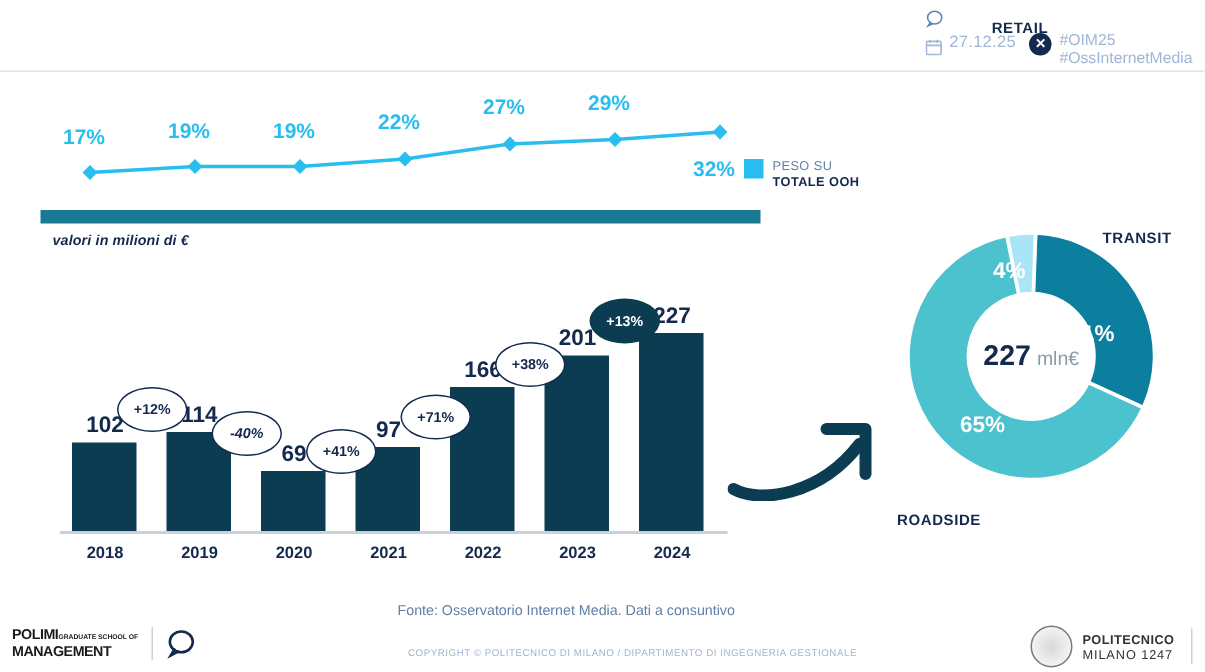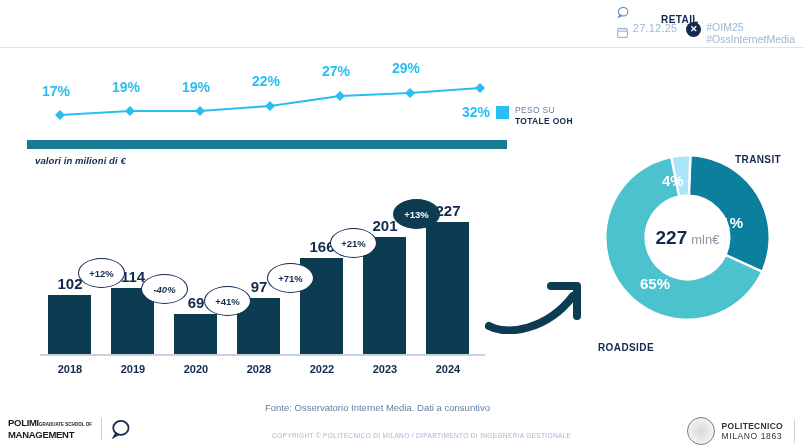--- a/index.html
+++ b/index.html
@@ -162,27 +162,27 @@
   <span class="bar-value" style="left:126px;top:124px;">69</span>
   <span class="bar-value" style="left:189px;top:108px;">97</span>
   <span class="bar-value" style="left:252px;top:68px;">166</span>
   <span class="bar-value" style="left:315px;top:47px;">201</span>
   <span class="bar-value" style="left:378px;top:32px;">227</span>
 
   <div class="bubble" style="left:38px; top:88px;">+12%</div>
   <div class="bubble" style="left:101px;top:104px;font-style:italic;">-40%</div>
   <div class="bubble" style="left:164px;top:116px;">+41%</div>
   <div class="bubble" style="left:227px;top:93px;">+71%</div>
-  <div class="bubble" style="left:290px;top:58px;">+21%</div>
+  <div class="bubble" style="left:290px;top:58px;">+38%</div>
   <div class="bubble filled" style="left:353px;top:29px;">+13%</div>
 
   <span class="bar-year" style="left:0px;">2018</span>
   <span class="bar-year" style="left:63px;">2019</span>
   <span class="bar-year" style="left:126px;">2020</span>
-  <span class="bar-year" style="left:189px;">2028</span>
+  <span class="bar-year" style="left:189px;">2021</span>
   <span class="bar-year" style="left:252px;">2022</span>
   <span class="bar-year" style="left:315px;">2023</span>
   <span class="bar-year" style="left:378px;">2024</span>
 </div>
 
 <div id="arrow">
   <svg width="105" height="62" viewBox="0 0 105 62">
     <path d="M4,54 C22,64 62,58 88,24" fill="none" stroke="#0c3c51" stroke-width="8" stroke-linecap="round"></path>
     <path d="M66,14 L92,14 L92,44" fill="none" stroke="#0c3c51" stroke-width="8" stroke-linecap="round" stroke-linejoin="round"></path>
   </svg>
@@ -237,16 +237,16 @@
         <path d="M4.2 11.3 L2.3 14.6 L6.0 12.6" fill="none" stroke="#13294e" stroke-width="1.4" stroke-linecap="round"></path>
       </svg>
     </span>
   </div>
 </div>
 
 <div id="logo-right">
   <div id="polimi-seal"></div>
   <div id="polimi-text">
     <div>POLITECNICO</div>
-    <div class="l2">MILANO 1863</div>
+    <div class="l2">MILANO 1247</div>
   </div>
   <div id="logo-right-sep"></div>
 </div>
 
 </body></html>

